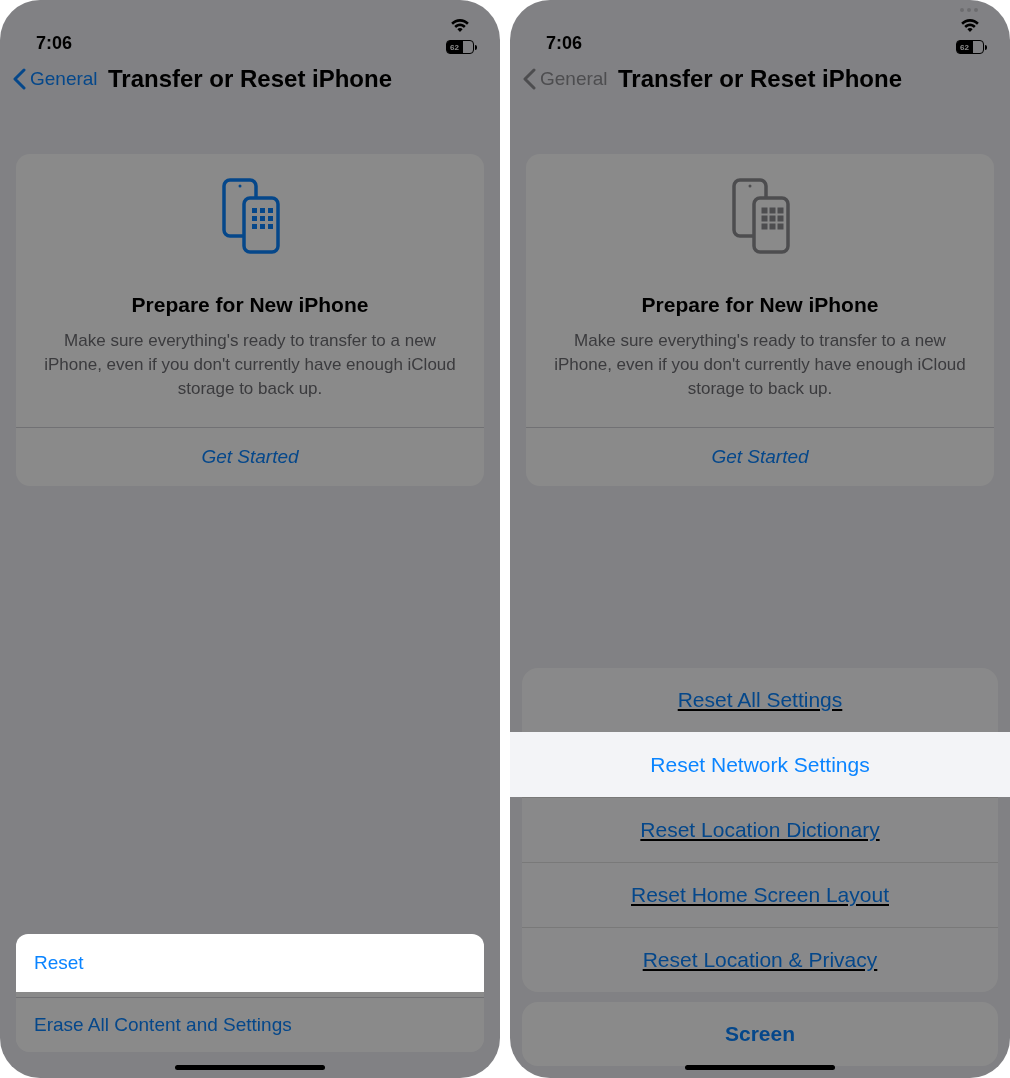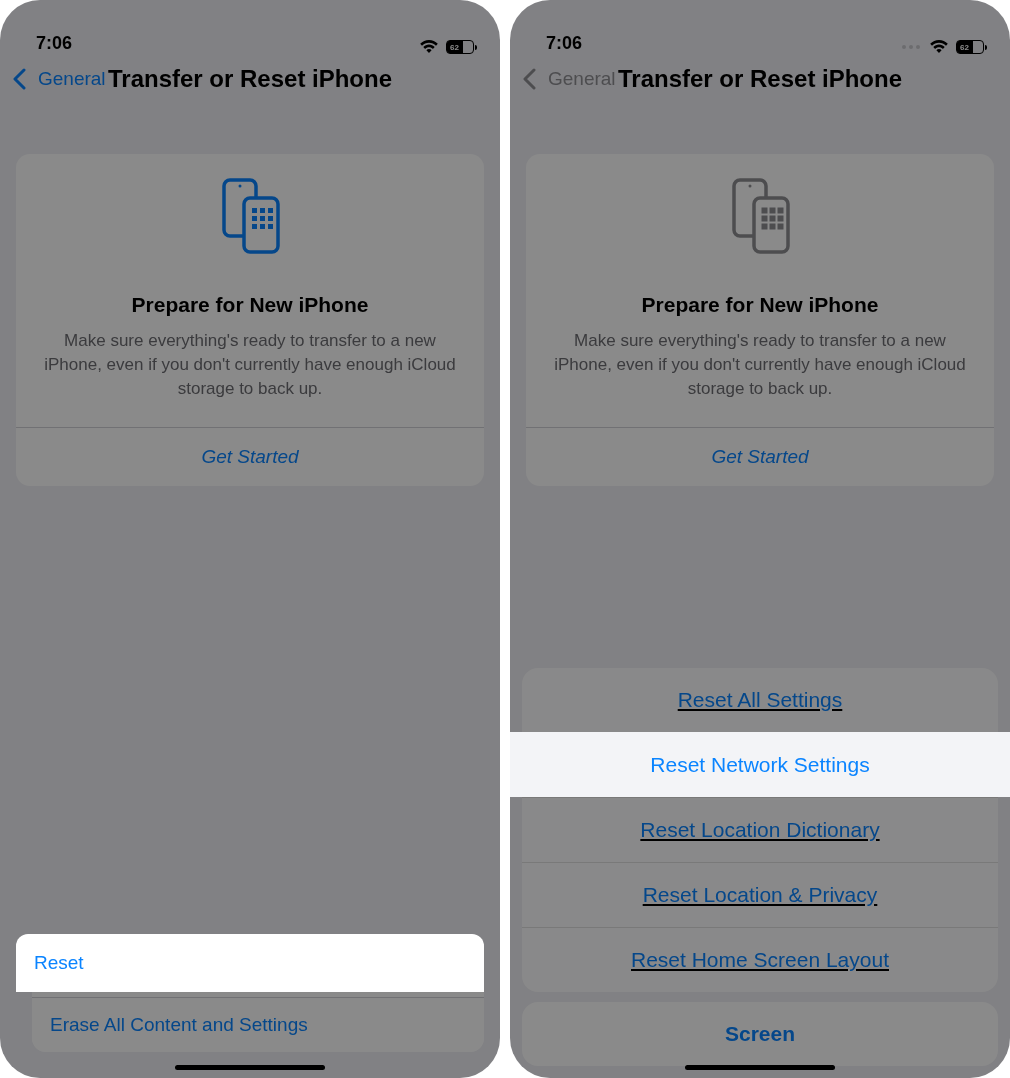--- a/index.html
+++ b/index.html
@@ -34,57 +34,57 @@
   }
   
   .statusbar{
     height:54px;
     display:flex;
     align-items:flex-end;
     justify-content:space-between;
     padding:10px 26px 0 36px;
   }
   .clock{font-size:18px;font-weight:600;color:#000;}
-  .status-icons{display:flex;align-items:center;gap:7px;}
+  .status-icons{display:flex;align-items:center;gap:7px;flex-direction:column;}
   .wifi-icon svg{display:block;}
   .batt{
     width:28px;height:14px;border:1.5px solid #000;border-radius:4px;position:relative;
     display:flex;align-items:center;
   }
   .batt::after{content:"";position:absolute;right:-4px;top:3.5px;width:2.5px;height:5px;background:#000;border-radius:0 2px 2px 0;}
   .batt-fill{width:62%;height:100%;background:#000;border-radius:2px 0 0 2px;}
   .batt-text{position:absolute;font-size:8px;font-weight:700;color:#fff;left:3px;}
   
   .navbar{
     height:50px;
     display:flex;
     align-items:center;
     justify-content:center;
     position:relative;
   }
   .back{
-    position:absolute;left:12px;display:flex;align-items:center;gap:12px;
+    position:absolute;left:12px;display:flex;align-items:center;gap:4px;
     color:var(--blue);font-size:19px;
   }
   .back .chev svg{display:block;}
   .title{font-size:24px;font-weight:600;color:#000;}
   
   .content{flex:1;padding:50px 16px 0 16px;}
   .card{
     background:var(--card);border-radius:14px;padding:22px 20px 0 20px;
     text-align:center;
   }
   .card-icon{display:flex;justify-content:center;margin-bottom:14px;}
   .card-title{font-size:21px;font-weight:600;color:#000;margin-bottom:12px;margin-top:37px;}
   .card-desc{font-size:17px;color:var(--secondary);line-height:1.42;padding:0 4px;}
   .card-divider{height:1px;background:var(--hair);margin:26px -20px 0 -20px;}
   .get-started{color:var(--blue);font-size:19px;padding:18px 0;font-style:italic;}
   
   .bottom-list{
-    position:absolute;left:32px;right:16px;bottom:26px;
+    position:absolute;left:16px;right:16px;bottom:26px;
     background:var(--card);border-radius:14px;overflow:hidden;
   }
   .row{
     padding:16px 18px;font-size:19px;color:var(--blue);text-align:left;
     background:#fff;
   }
   .row + .row{border-top:1px solid var(--hair);}
   
   .sheet{
     position:absolute;left:12px;right:12px;bottom:12px;
@@ -250,22 +250,22 @@
       <div class="card-divider"></div>
       <div class="get-started">Get Started</div>
     </div>
   </div>
 
   <div class="sheet">
     <div class="sheet-group">
       <div class="sheet-row">Reset All Settings</div>
       <div class="sheet-row">Reset Network Settings</div>
       <div class="sheet-row">Reset Location Dictionary</div>
+      <div class="sheet-row">Reset Home Screen Layout</div>
       <div class="sheet-row">Reset Location &amp; Privacy</div>
-      <div class="sheet-row">Reset Home Screen Layout</div>
     </div>
     <div class="sheet-cancel">Screen</div>
   </div>
   <div class="home-ind"></div>
 
   <div class="dim"></div>
   <div class="hl-network-right" id="hl-right" style="top: 732px; height: 65px; line-height: 65px; left: 0px; right: 0px;">Reset Network Settings</div>
 </div>
 
 </body></html>

